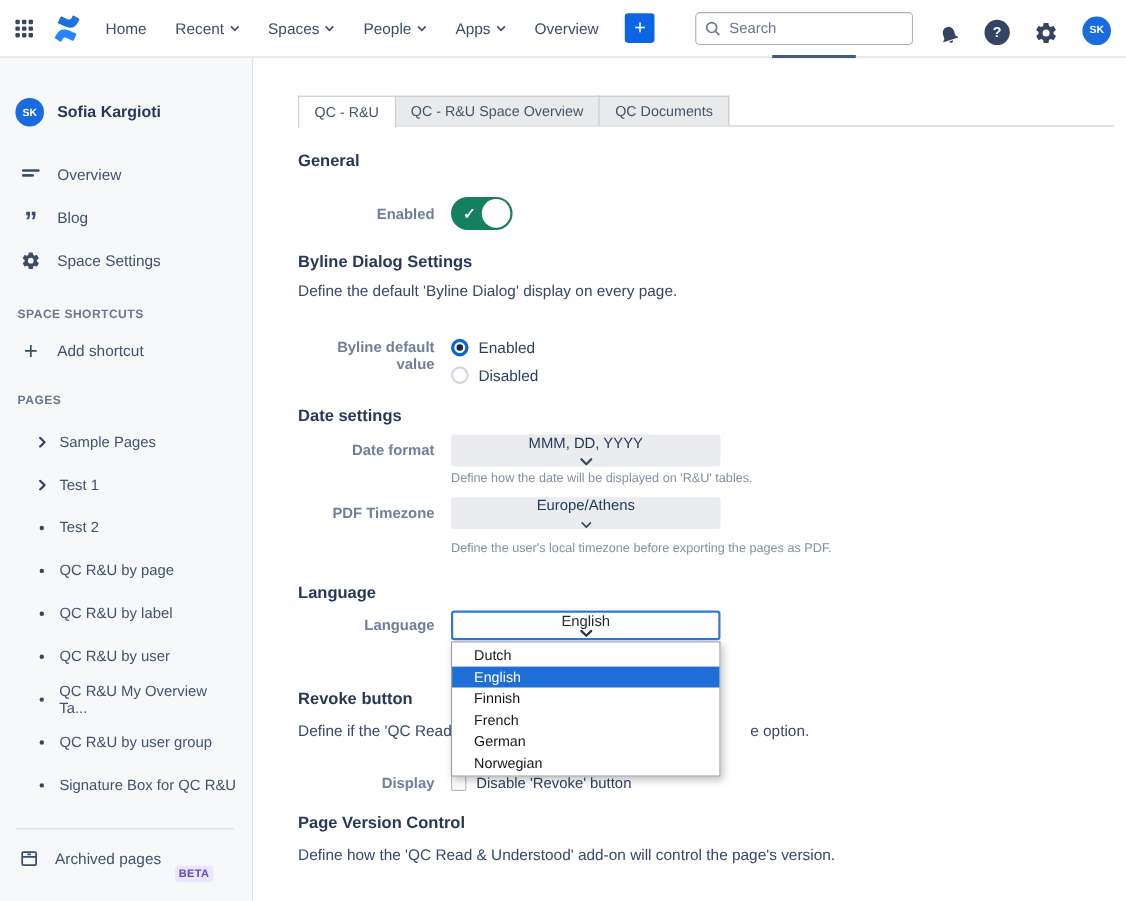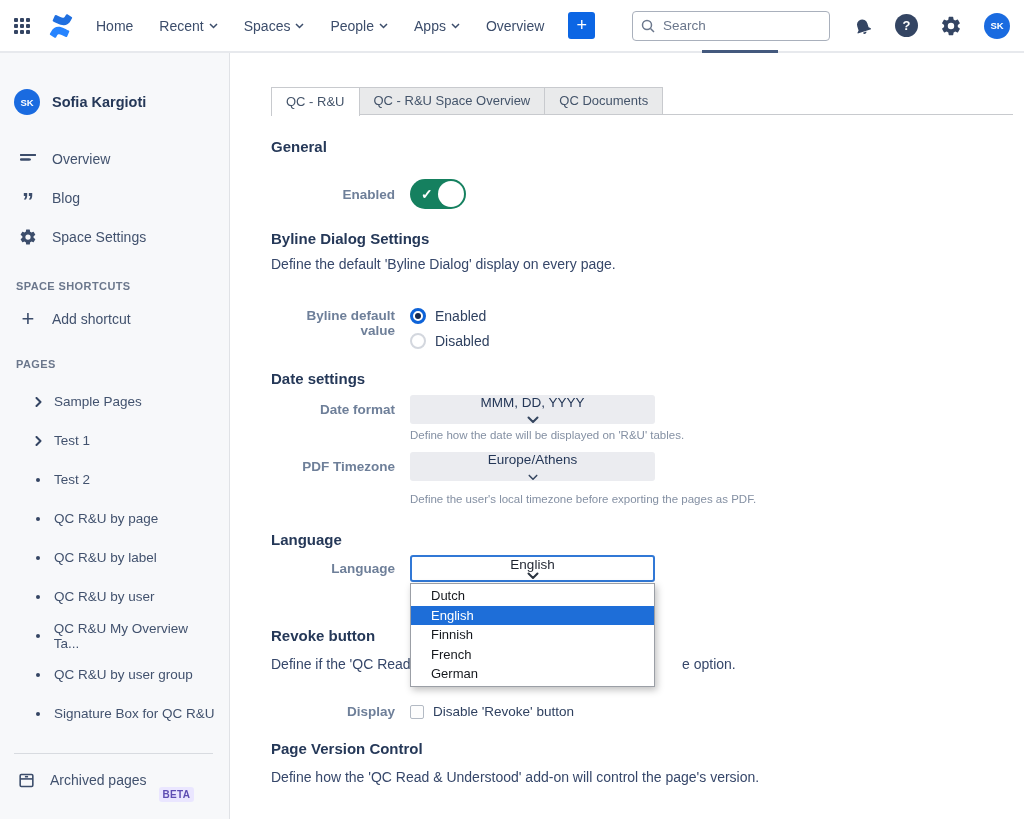--- a/index.html
+++ b/index.html
@@ -10,21 +10,21 @@
             border-bottom:2px solid #e7e9ed; display:flex; align-items:center; padding:0 14px; }
   .topbar-indicator { position:absolute; left:702px; top:50px; width:76px; height:3px; background:#44597e; }
   .grid-icon { display:grid; grid-template-columns:repeat(3,4px); grid-gap:2px; margin-right:18px; cursor:pointer; }
   .grid-icon span { width:4px; height:4px; background:#344563; border-radius:1px; }
   .logo { margin-right:22px; display:flex; align-items:center; cursor:pointer; }
   .nav-links { display:flex; align-items:center; gap:26px; }
   .nav-link { display:flex; align-items:center; gap:5px; font-size:14px; color:#3c4d6b; font-weight:500; cursor:pointer; white-space:nowrap; }
   .chev { width:9px; height:6px; }
   .create-btn { width:27px; height:27px; background:#0c66e4; color:#fff; border:none; border-radius:3px;
                 font-size:18px; line-height:25px; text-align:center; margin-left:24px; cursor:pointer; font-weight:500; }
-  .topbar-right { margin-left:auto; display:flex; align-items:center; gap:22px; }
+  .topbar-right { margin-left:auto; display:flex; align-items:flex-end; gap:22px; }
   .search-wrap { position:relative; }
   .search-wrap svg { position:absolute; left:9px; top:8px; }
   .search-input { width:198px; height:30px; border:1px solid #a9b0bc; border-radius:4px; padding:0 8px 0 30px;
                   font-size:13.5px; color:#344563; font-family:"Liberation Sans", sans-serif; outline:none; }
   .search-input::placeholder { color:#6b778c; }
   .icon-btn { background:none; border:none; cursor:pointer; display:flex; align-items:center; }
   .help-circle { width:23px; height:23px; border-radius:50%; background:#344563; color:#fff; font-size:13px; font-weight:700;
                  display:flex; align-items:center; justify-content:center; }
   .avatar { width:26px; height:26px; border-radius:50%; background:#1a6be0; color:#fff; font-size:9.5px; font-weight:700;
             display:flex; align-items:center; justify-content:center; cursor:pointer; }
@@ -383,20 +383,21 @@
         <svg width="12" height="8" viewBox="0 0 12 8">
             <path d="M1.5 1.5L6 6l4.5-4.5" fill="none" stroke="#2b3440" stroke-width="2" stroke-linecap="round" stroke-linejoin="round"></path>
           </svg>
       </div>
       <div class="dropdown-panel">
         <div class="dd-item">Dutch</div>
         <div class="dd-item hl">English</div>
         <div class="dd-item">Finnish</div>
         <div class="dd-item">French</div>
         <div class="dd-item">German</div>
+        <div class="dd-item">Norwegian</div>
       </div>
     </div>
   </div>
 
   <h2 class="sec-h mt-revoke-h">Revoke button</h2>
   <div class="para revoke-desc mt-revoke-p">
     <span class="frag-left">Define if the 'QC Read &amp;</span>
     <span class="frag-right">e option.</span>
   </div>
 

